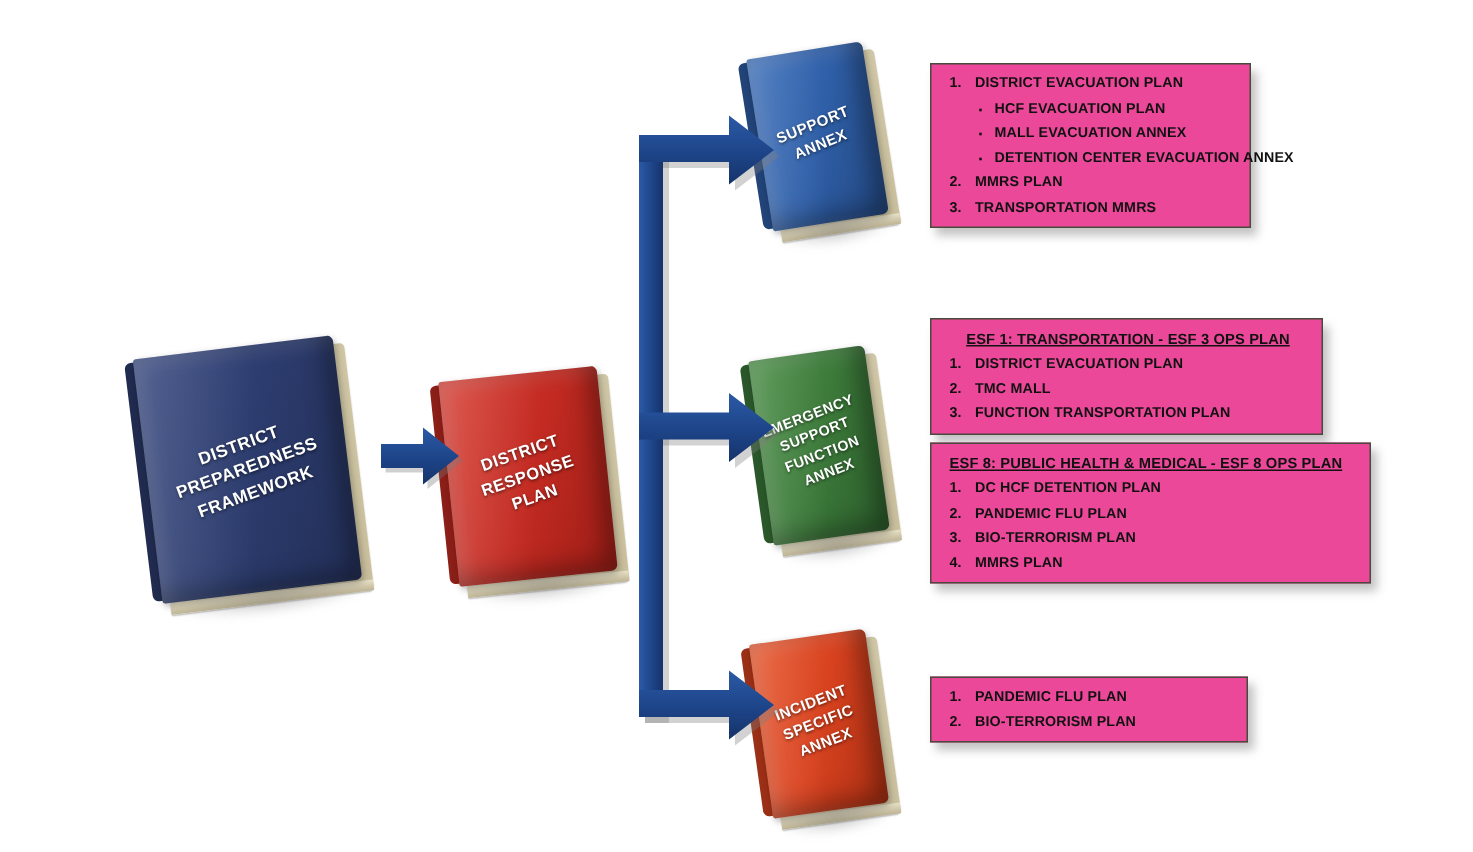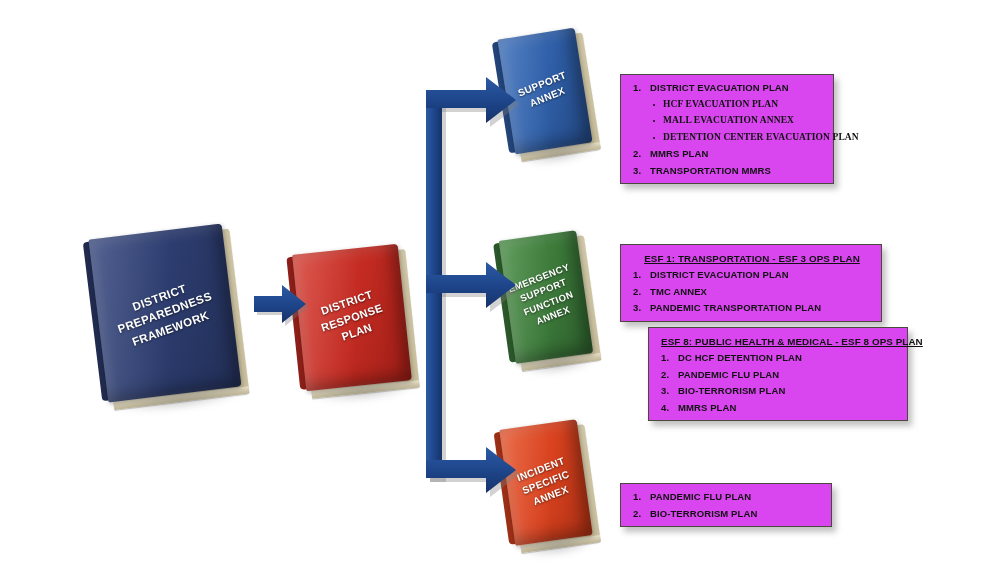--- a/index.html
+++ b/index.html
@@ -139,30 +139,29 @@
   #arrow-framework-to-response {
     left: 252px; top: 279px; width: 62px; height: 56px;
   }
   #arrow-branch {
     left: 424px; top: 72px; width: 116px; height: 432px;
   }
 
   
   .note {
     position: absolute;
-    background: #d946ef;
+    background: #ec4899;
     border: 1px solid #4a4a3c;
     box-shadow: 4px 5px 6px rgba(120,120,120,0.45);
     box-sizing: border-box;
     padding: 8px 10px 8px 12px;
     color: #111111;
     font-size: 9.5px;
     font-weight: bold;
     letter-spacing: 0.1px;
-    margin-top: 32px;
   }
   .note .note-title {
     text-align: center;
     text-decoration: underline;
     font-size: 9.8px;
     font-weight: bold;
     margin-bottom: 6px;
     white-space: nowrap;
   }
   .note .note-title.left {
@@ -186,41 +185,40 @@
   .note ol > li:before {
     content: counter(noteitem) ".";
     position: absolute;
     left: 0;
     top: 0;
   }
   .note ul {
     margin: 7px 0 0 0;
     padding: 0;
     list-style: none;
-    font-family: Liberation Serif, serif;
   }
   .note ul > li {
     position: relative;
     padding-left: 13px;
     line-height: 1.0;
     margin-bottom: 7px;
     white-space: nowrap;
   }
   .note ul > li:before {
     content: "\00B7";
     position: absolute;
     left: 2px;
     top: -1px;
     font-size: 12px;
     line-height: 1;
   }
 
   #note-support  { left: 620px; top: 42px;  width: 214px; }
   #note-esf1     { left: 620px; top: 212px; width: 262px; }
-  #note-esf8     { left: 648px; top: 295px; width: 260px; }
+  #note-esf8     { left: 620px; top: 295px; width: 294px; }
   #note-incident { left: 620px; top: 451px; width: 212px; }
 </style>
 </head>
 <body>
 
 <div id="canvas">
 
   <div class="book" id="book-framework">
     <div class="shell">
       <div class="pages"></div>
@@ -345,44 +343,44 @@
       <li>
         <span>DISTRICT EVACUATION PLAN</span>
         <ul>
           <li>
             <span>HCF EVACUATION PLAN</span>
           </li>
           <li>
             <span>MALL EVACUATION ANNEX</span>
           </li>
           <li>
-            <span>DETENTION CENTER EVACUATION PLAN</span>
+            <span>DETENTION CENTER EVACUATION ANNEX</span>
           </li>
         </ul>
       </li>
       <li>
         <span>MMRS PLAN</span>
       </li>
       <li>
         <span>TRANSPORTATION MMRS</span>
       </li>
     </ol>
   </div>
 
   <div class="note" id="note-esf1">
     <div class="note-title">ESF 1: TRANSPORTATION - ESF 3 OPS PLAN</div>
     <ol>
       <li>
         <span>DISTRICT EVACUATION PLAN</span>
       </li>
       <li>
-        <span>TMC ANNEX</span>
-      </li>
-      <li>
-        <span>PANDEMIC TRANSPORTATION PLAN</span>
+        <span>TMC MALL</span>
+      </li>
+      <li>
+        <span>FUNCTION TRANSPORTATION PLAN</span>
       </li>
     </ol>
   </div>
 
   <div class="note" id="note-esf8">
     <div class="note-title left">ESF 8: PUBLIC HEALTH &amp; MEDICAL - ESF 8 OPS PLAN</div>
     <ol>
       <li>
         <span>DC HCF DETENTION PLAN</span>
       </li>

